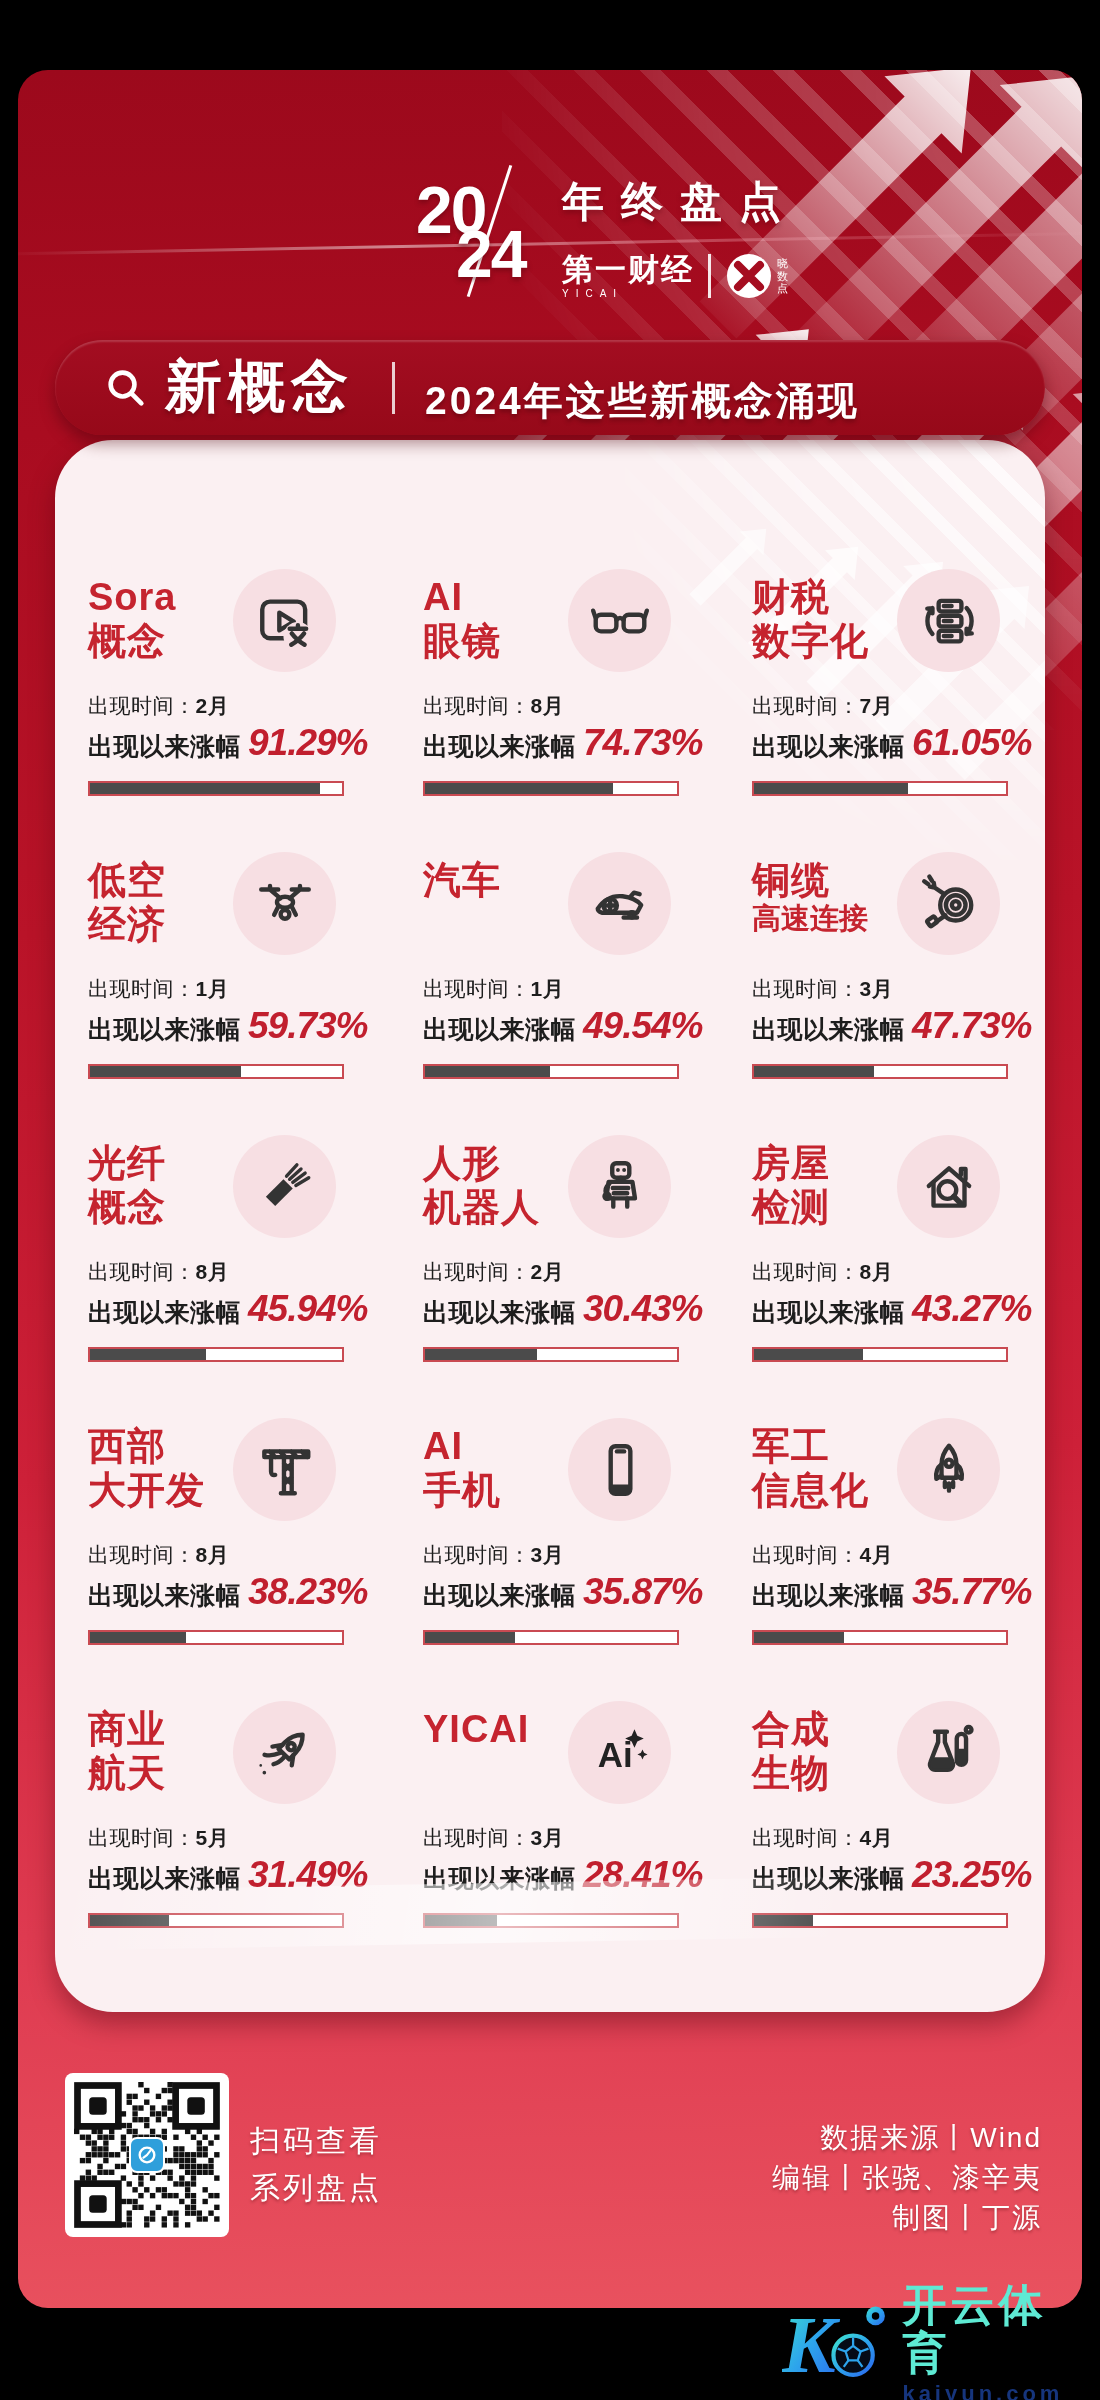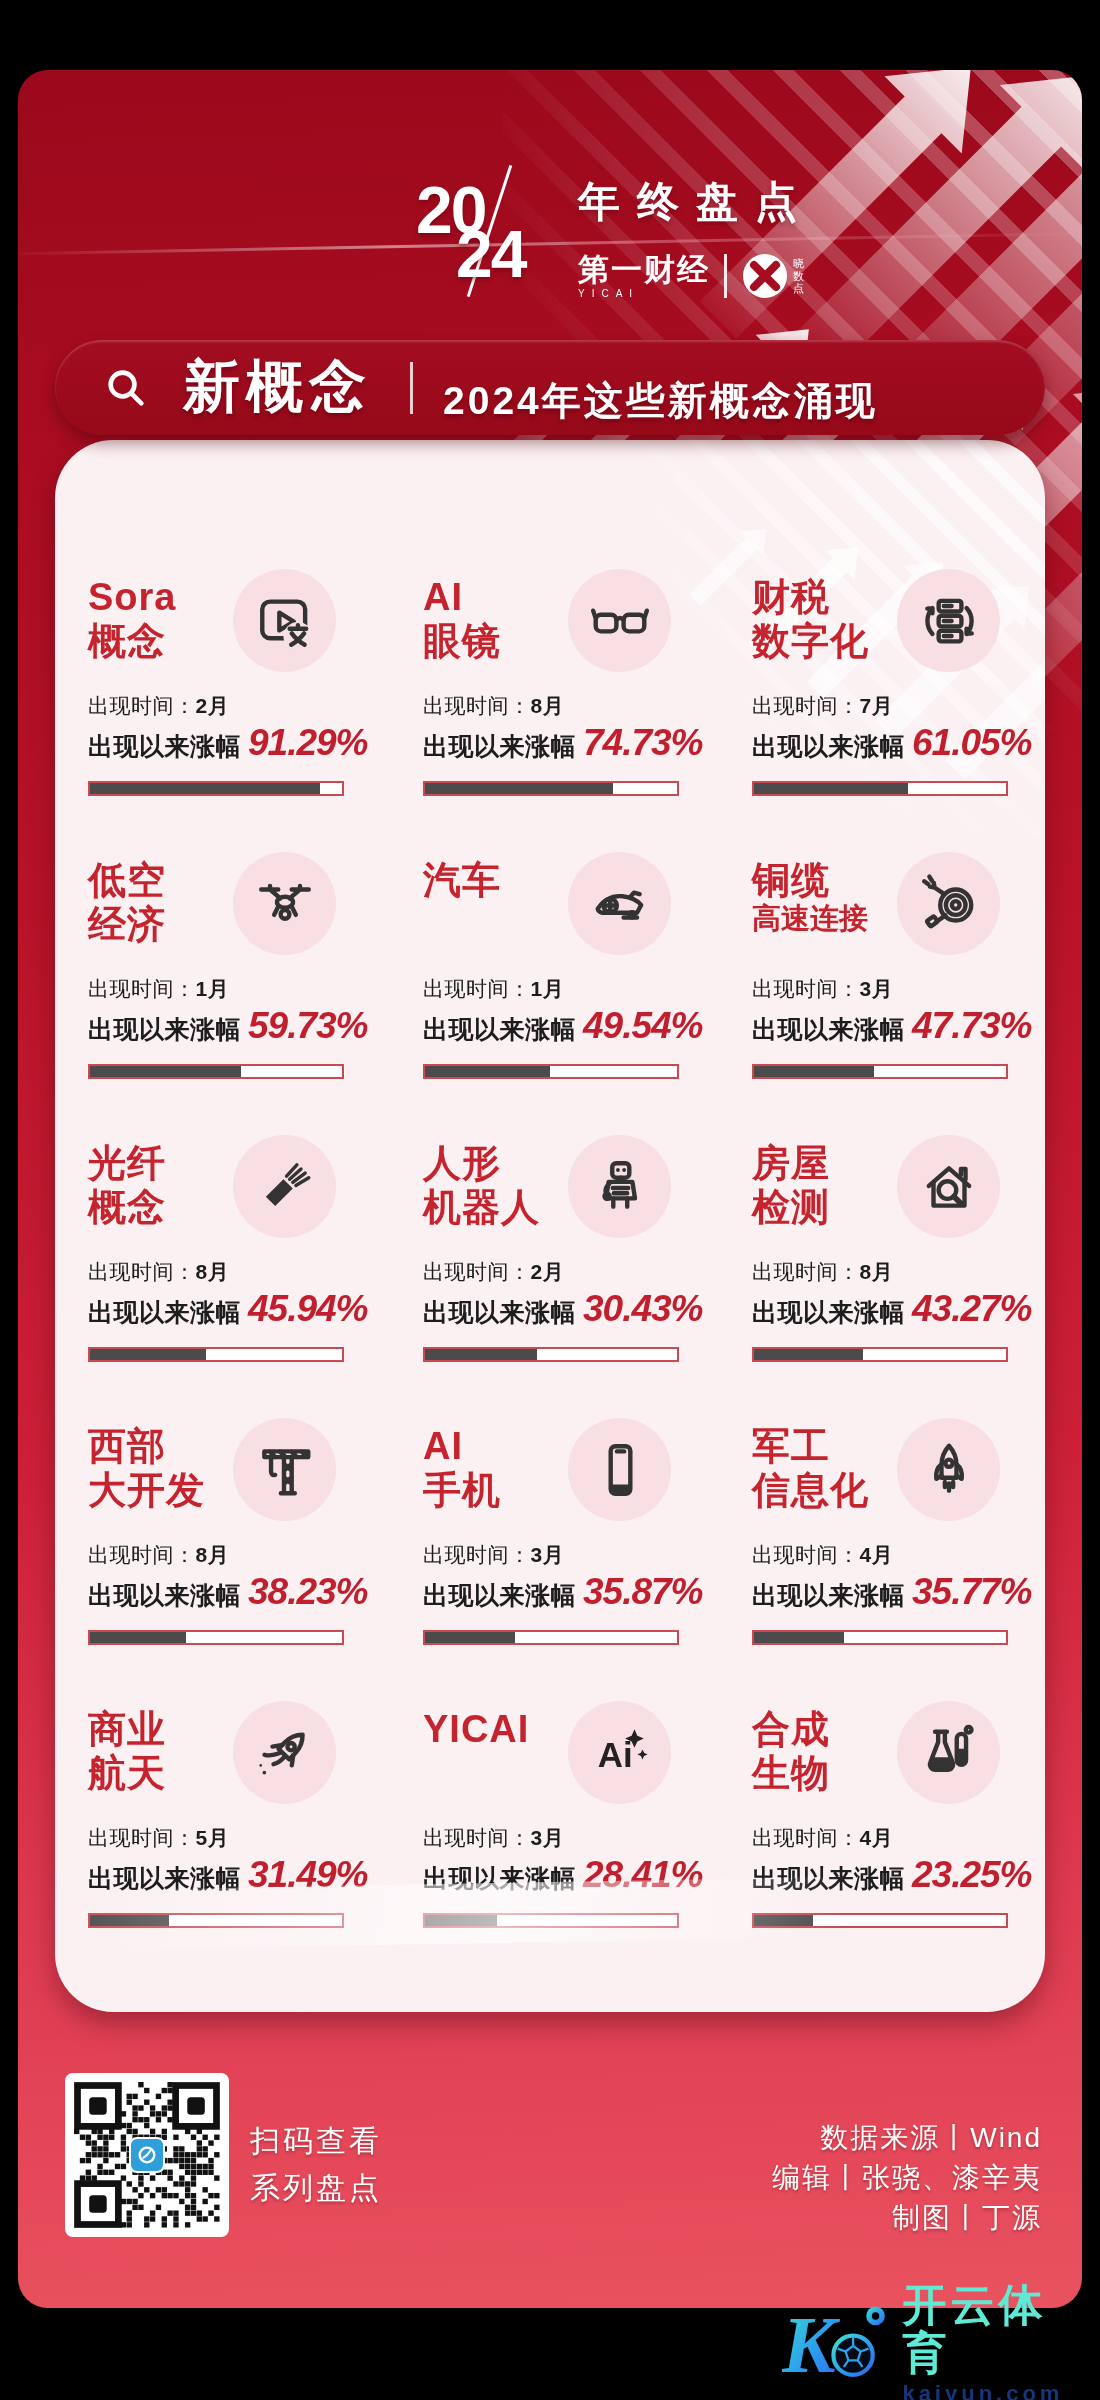--- a/index.html
+++ b/index.html
@@ -15,35 +15,35 @@
     -webkit-mask-image:radial-gradient(ellipse at 100% 0%,#000 0%,rgba(0,0,0,.55) 45%,transparent 74%);
     mask-image:radial-gradient(ellipse at 100% 0%,#000 0%,rgba(0,0,0,.55) 45%,transparent 74%);}
   .deco-arrows{position:absolute;inset:0;pointer-events:none;}
   
   .hdr{position:absolute;left:398px;top:96px;height:170px;}
   .logo2024{position:absolute;left:0;top:6px;width:126px;height:150px;color:#fff;
     text-shadow:0 3px 5px rgba(80,0,10,.45);}
   .logo2024 .n20{position:absolute;left:0;top:0;font-size:66px;font-weight:bold;letter-spacing:-2px;}
   .logo2024 .n24{position:absolute;left:40px;top:44px;font-size:66px;font-weight:bold;letter-spacing:-2px;}
   .logo2024 .slash{position:absolute;left:72px;top:-10px;width:3px;height:138px;background:#fff;transform:rotate(18deg);}
-  .hdr-right{position:absolute;left:162px;top:8px;width:380px;}
+  .hdr-right{position:absolute;left:146px;top:8px;width:380px;}
   .hdr-title{font-size:42px;font-weight:bold;color:#fff;letter-spacing:17px;text-shadow:0 3px 5px rgba(80,0,10,.4);}
   .brand-row{display:flex;align-items:center;margin-top:22px;gap:14px;}
   .brand-cn{font-size:31px;font-weight:bold;color:#fff;letter-spacing:2px;line-height:1;}
   .brand-latin{font-size:10px;color:#fff;letter-spacing:7px;margin-top:3px;}
   .brand-div{width:3px;height:44px;background:rgba(255,255,255,.9);}
   .brand2-wrap{display:flex;align-items:center;gap:4px;}
   .brand2-txt{font-size:11px;color:#fff;width:13px;line-height:1.15;word-break:break-all;}
   
   .search-pill{position:absolute;left:37px;top:270px;width:990px;height:95px;border-radius:48px;
     background:linear-gradient(180deg,#a30d21 0%,#960919 100%);
     box-shadow:0 8px 16px rgba(70,0,10,.45), inset 0 2px 2px rgba(255,255,255,.18);
     display:flex;align-items:center;z-index:3;}
   .search-pill .mag{margin-left:48px;}
-  .kw{font-size:57px;font-weight:bold;color:#fff;margin-left:34px;letter-spacing:6px;text-shadow:0 3px 4px rgba(60,0,8,.4);}
+  .kw{font-size:57px;font-weight:bold;color:#fff;margin-left:16px;letter-spacing:6px;text-shadow:0 3px 4px rgba(60,0,8,.4);}
   .pill-div{width:3px;height:52px;background:rgba(255,255,255,.8);margin:0 30px 0 38px;}
   .tagline{font-size:39px;font-weight:bold;color:#fff;letter-spacing:3px;text-shadow:0 3px 4px rgba(60,0,8,.4);margin-top:26px;}
   
   .card{position:absolute;left:37px;top:370px;width:990px;height:1572px;border-radius:58px;
     background:#fbf0f2;box-shadow:0 12px 26px rgba(70,0,12,.38);z-index:2;overflow:hidden;}
   .card-stripes{position:absolute;top:0;right:0;width:420px;height:420px;
     background:repeating-linear-gradient(45deg,rgba(255,255,255,.75) 0 12px,rgba(255,255,255,0) 12px 38px);
     -webkit-mask-image:radial-gradient(ellipse at 100% 0%,#000 0%,rgba(0,0,0,.5) 50%,transparent 75%);
     mask-image:radial-gradient(ellipse at 100% 0%,#000 0%,rgba(0,0,0,.5) 50%,transparent 75%);}
   .card-sheen{position:absolute;left:0;bottom:70px;width:100%;height:60px;opacity:.7;

